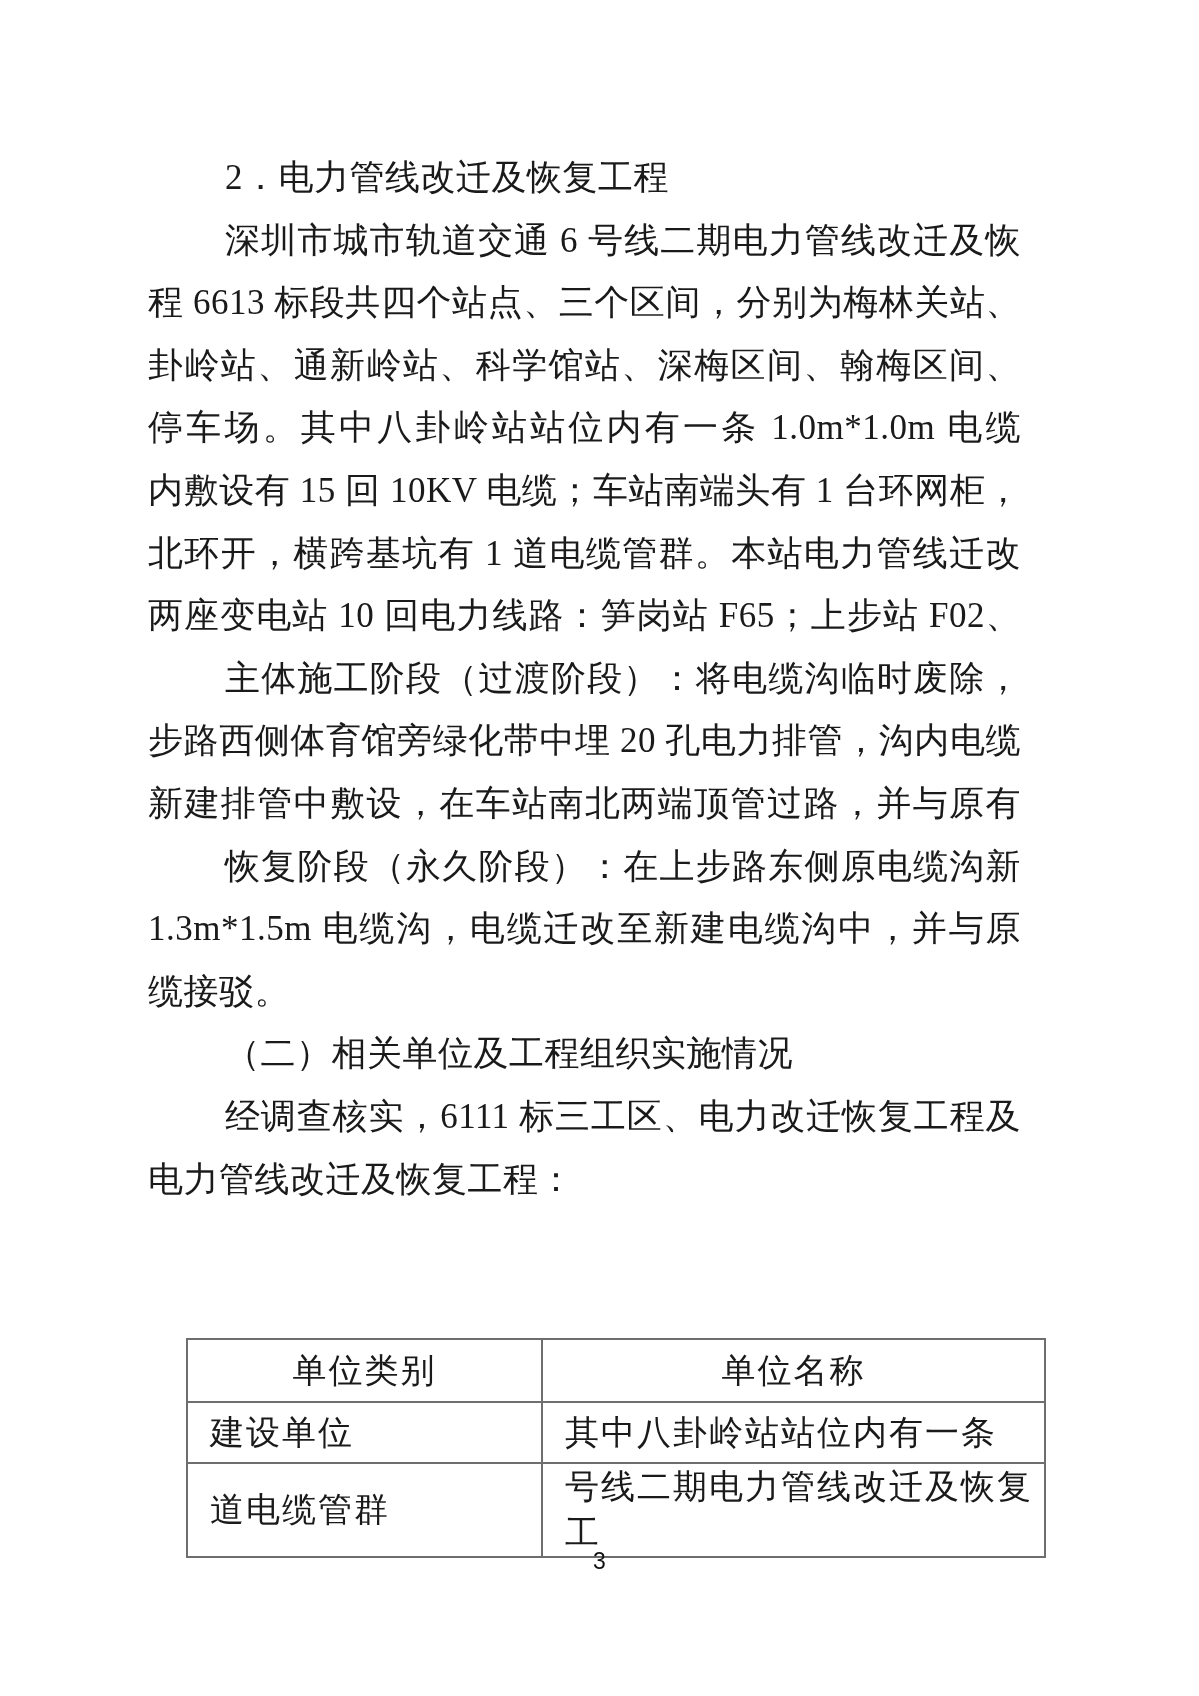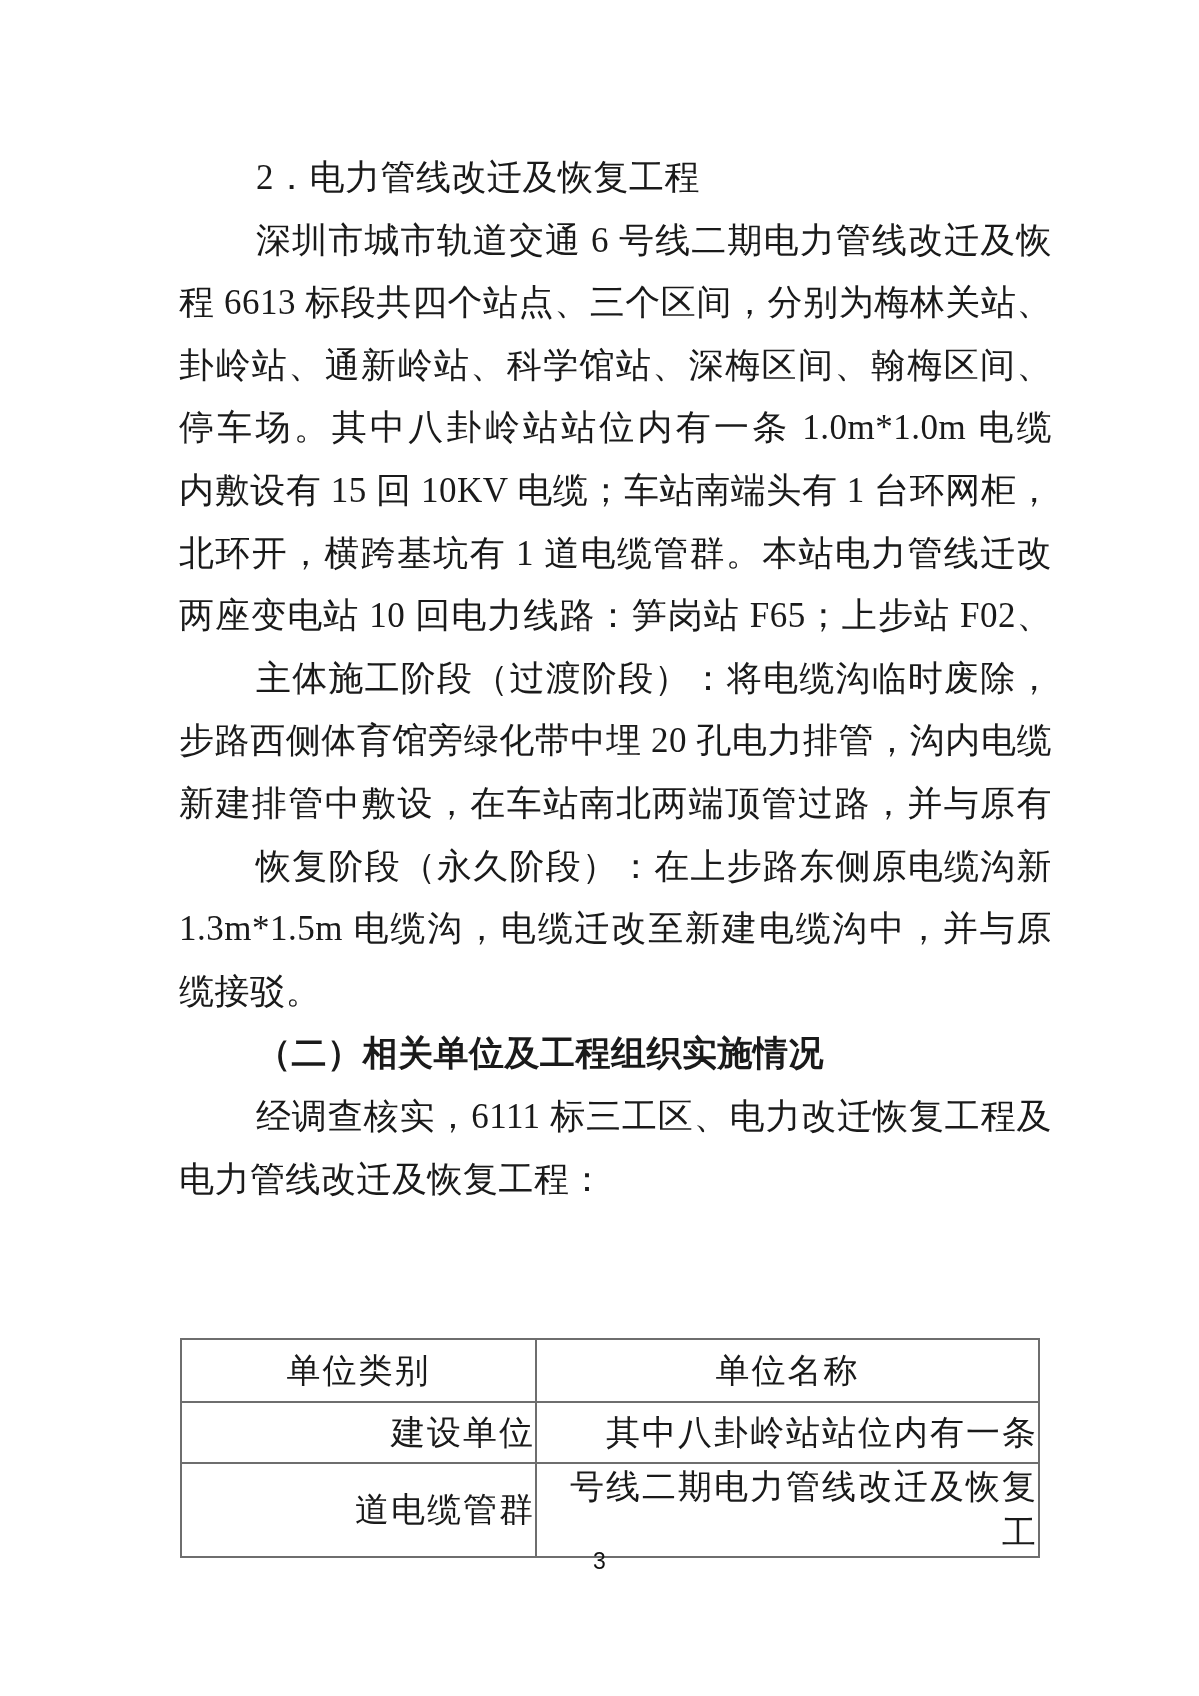--- a/index.html
+++ b/index.html
@@ -11,43 +11,43 @@
     position: relative;
     width: 1199px;
     height: 1696px;
     background: #ffffff;
     overflow: hidden;
     font-family: "Liberation Serif", "DejaVu Serif", serif;
     color: #1a1a1a;
   }
   .content {
     position: absolute;
-    left: 179px;
+    left: 148px;
     top: 147px;
     width: 873px;
   }
   .para { margin: 0; padding: 0; }
   .line {
     height: 62.6px;
     line-height: 62.6px;
     font-size: 35px;
     text-align: justify;
     text-align-last: justify;
     overflow: hidden;
     letter-spacing: 0.5px;
   }
   .line.last, .heading .line, .heading-bold .line {
     text-align: left;
     text-align-last: left;
   }
   .line.first { text-indent: 77px; }
-  .heading-bold .line { font-weight: bold; }
+  .heading-bold .line { font-weight: normal; }
   .units-table {
     position: absolute;
-    left: 180px;
+    left: 186px;
     top: 1338px;
     width: 858px;
     border-collapse: collapse;
     table-layout: fixed;
   }
   .units-table td, .units-table th {
     border: 2px solid #6e6e6e;
     font-size: 34px;
     font-weight: normal;
     vertical-align: middle;
@@ -57,22 +57,22 @@
   .units-table col.c1 { width: 355px; }
   .units-table col.c2 { width: 503px; }
   .units-table .hdr-row th {
     height: 61px;
     text-align: center;
     letter-spacing: 2px;
     padding: 0;
   }
   .units-table .data-row td {
     height: 59px;
-    text-align: right;
-    padding: 0 0 0 4px;
+    text-align: left;
+    padding: 0 0 0 22px;
     letter-spacing: 2px;
   }
   .page-number {
     position: absolute;
     left: 0;
     right: 0;
     top: 1548px;
     text-align: center;
     font-size: 23px;
     font-family: "Liberation Sans", "DejaVu Sans", sans-serif;

